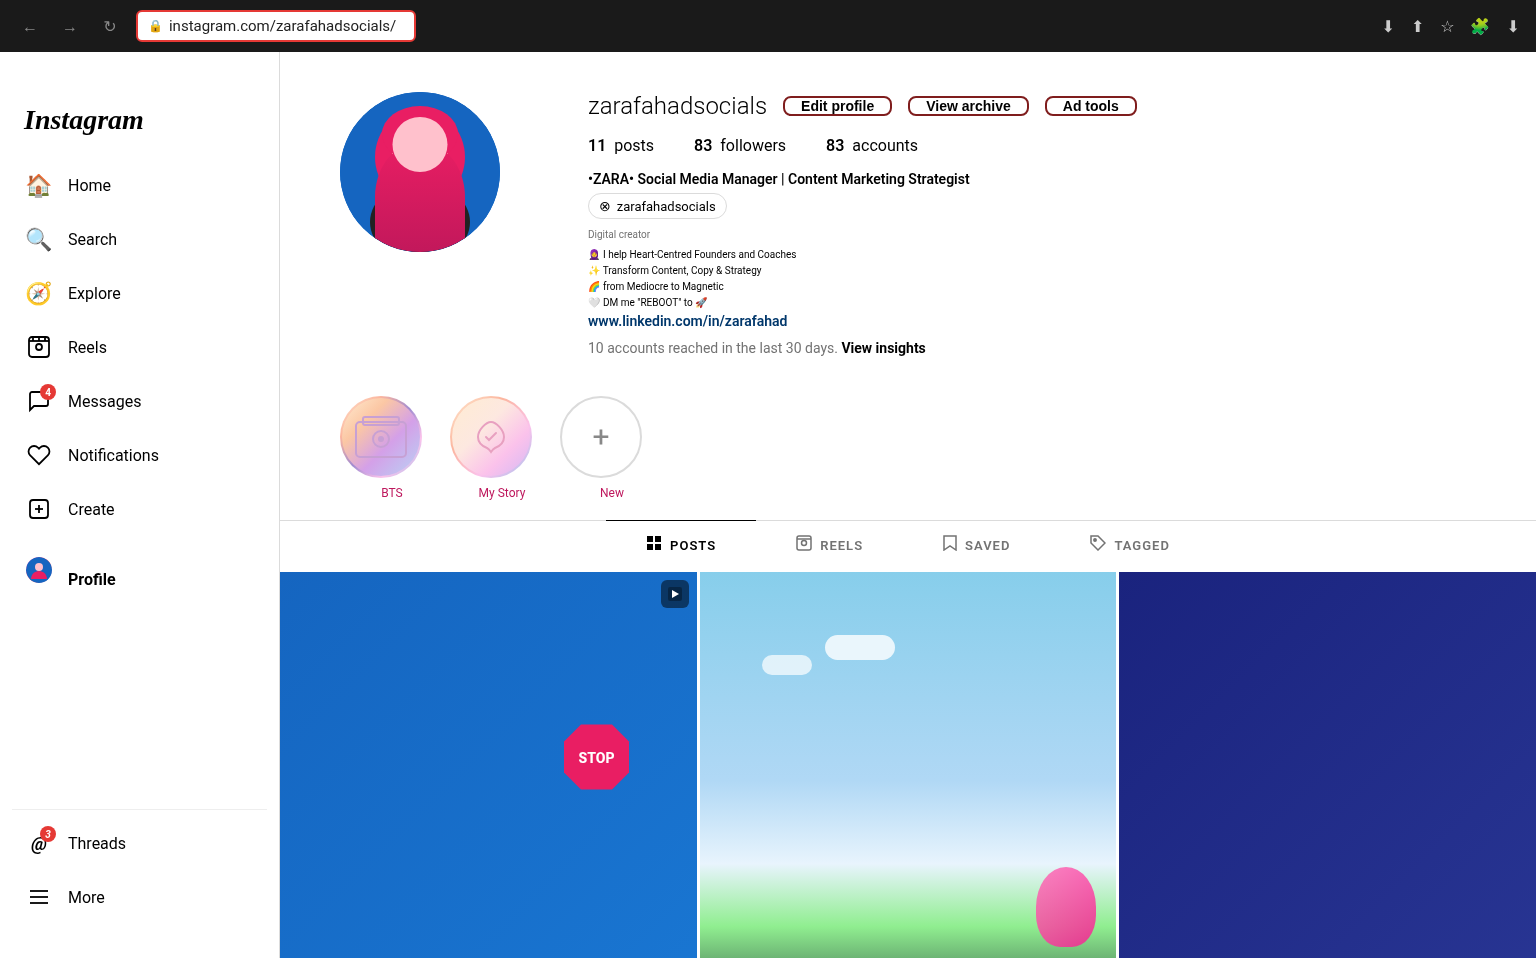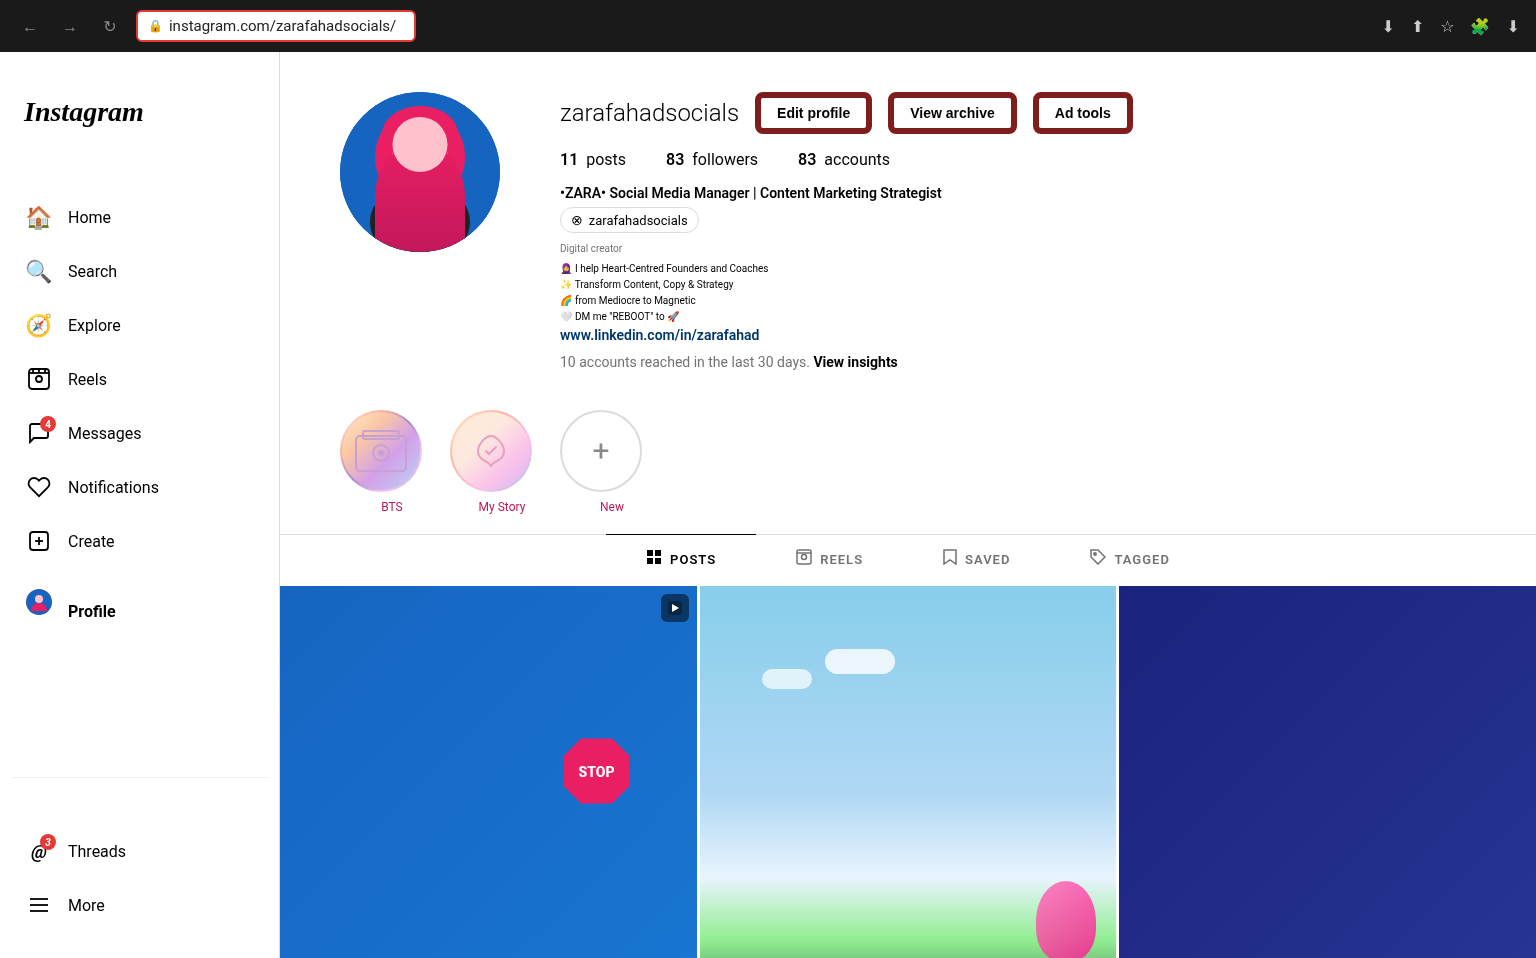--- a/index.html
+++ b/index.html
@@ -48,23 +48,22 @@
       background: #fff;
     }
 
     
     .sidebar {
       width: 280px;
       min-width: 280px;
       border-right: 1px solid #dbdbdb;
       display: flex;
       flex-direction: column;
-      padding: 28px 12px;
+      padding: 36px 12px;
       background: #fff;
-      gap: 40px;
     }
     .sidebar-logo {
       padding: 16px 12px 24px;
       font-family: 'Georgia', serif;
       font-size: 28px;
       font-style: italic;
       font-weight: bold;
       color: #000;
       cursor: pointer;
     }
@@ -127,21 +126,21 @@
     .main-content {
       flex: 1;
       overflow-y: auto;
       background: #fff;
     }
 
     
     .profile-header {
       display: flex;
       padding: 40px 60px 20px;
-      gap: 60px;
+      gap: 88px;
       max-width: 960px;
     }
     .profile-pic-wrapper {
       flex-shrink: 0;
     }
     .profile-pic {
       width: 160px; height: 160px;
       border-radius: 50%;
       background: #1565c0;
       display: flex; align-items: center; justify-content: center;
@@ -181,22 +180,22 @@
       gap: 16px;
       margin-bottom: 16px;
       flex-wrap: wrap;
     }
     .profile-username {
       font-size: 24px;
       font-weight: 300;
       color: #000;
     }
     .profile-btn {
-      padding: 7px 16px;
-      border: 6px solid #7f1d1d;
+      padding: 0 16px;
+      border: 2px solid #7f1d1d;
       border-radius: 8px;
       background: #fff;
       font-size: 14px;
       font-weight: 600;
       cursor: pointer;
       color: #000;
     }
     .profile-stats {
       display: flex;
       gap: 40px;

